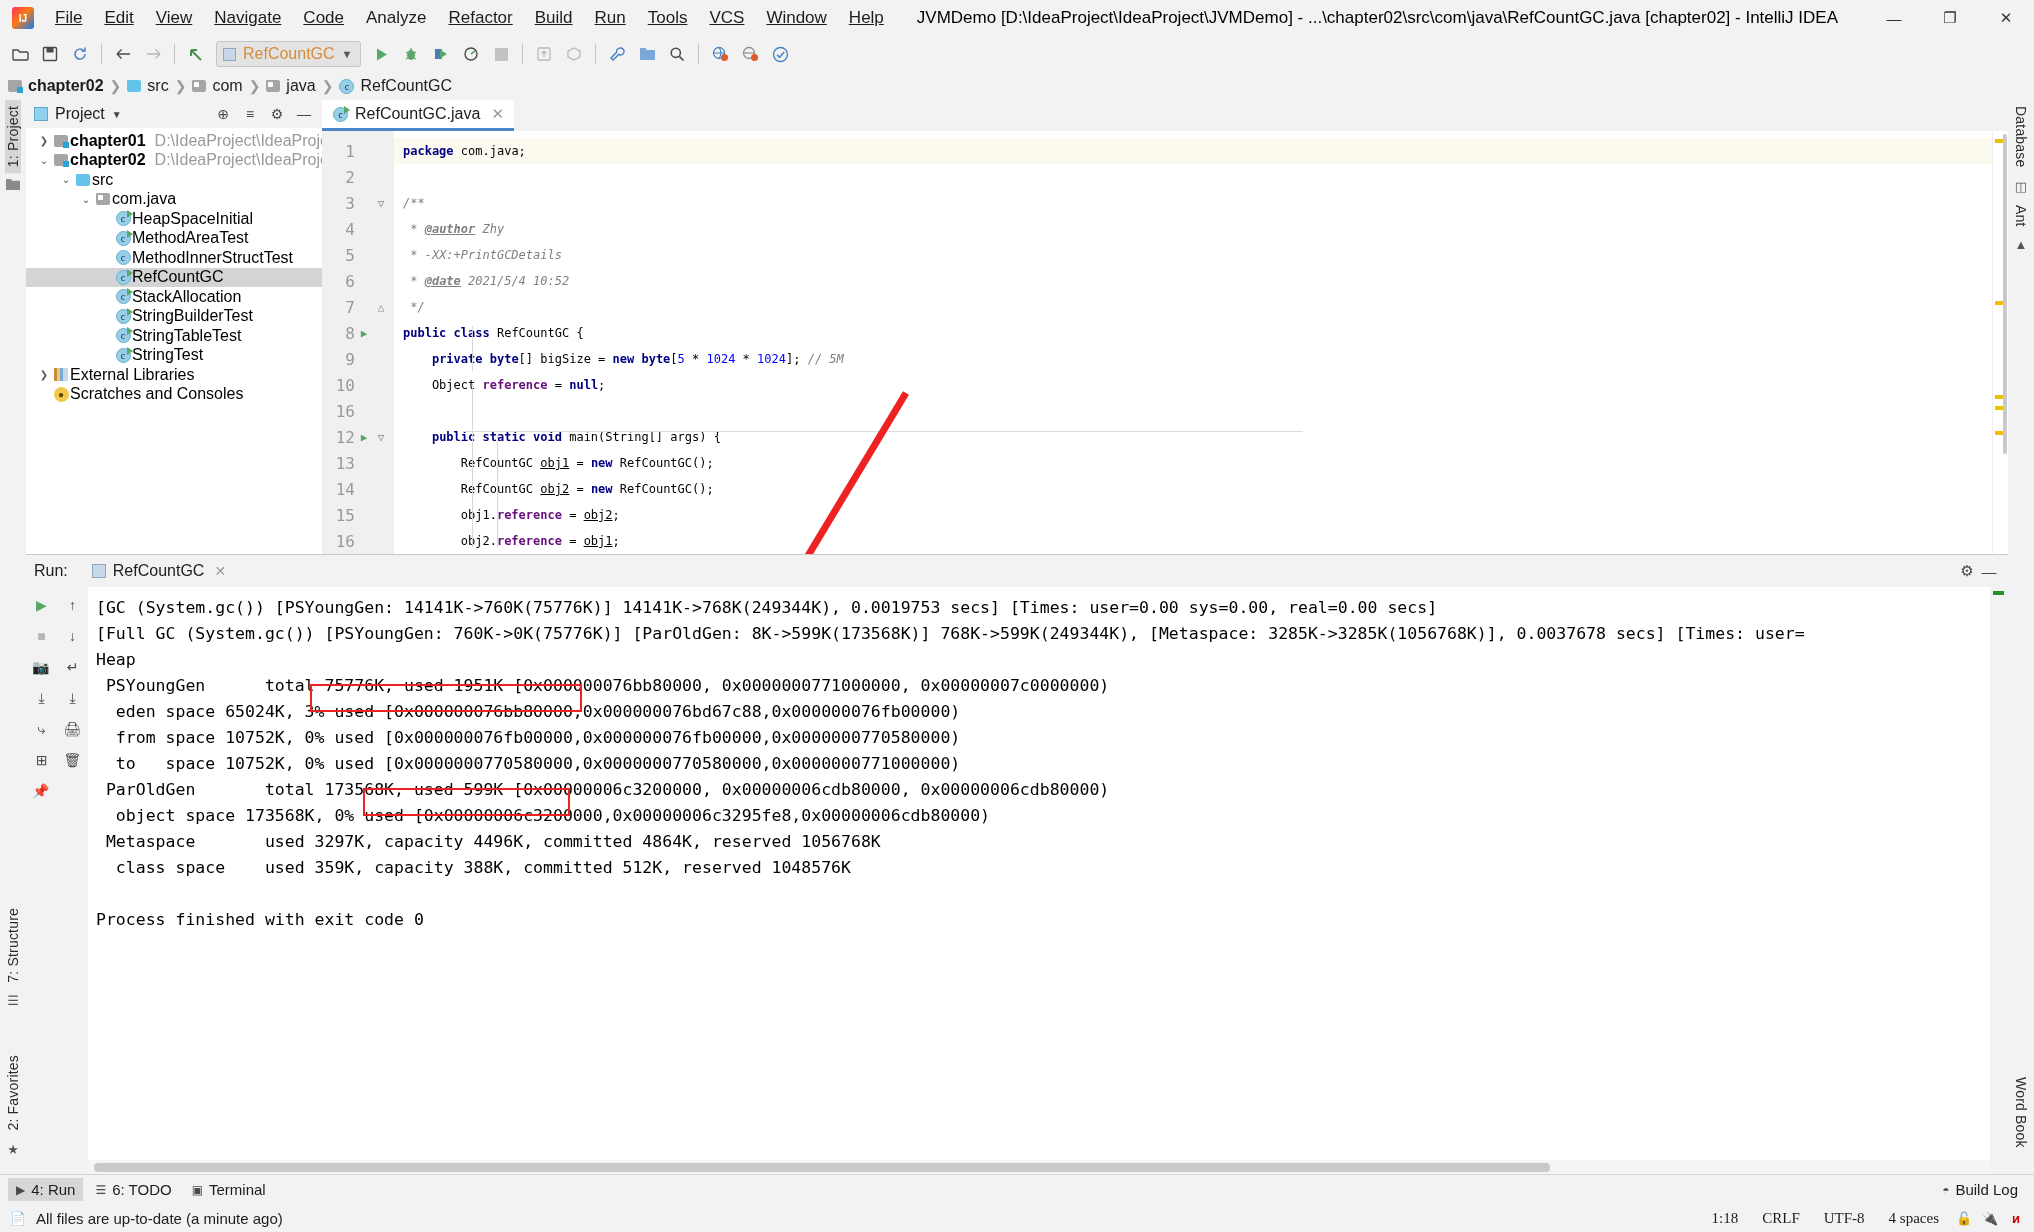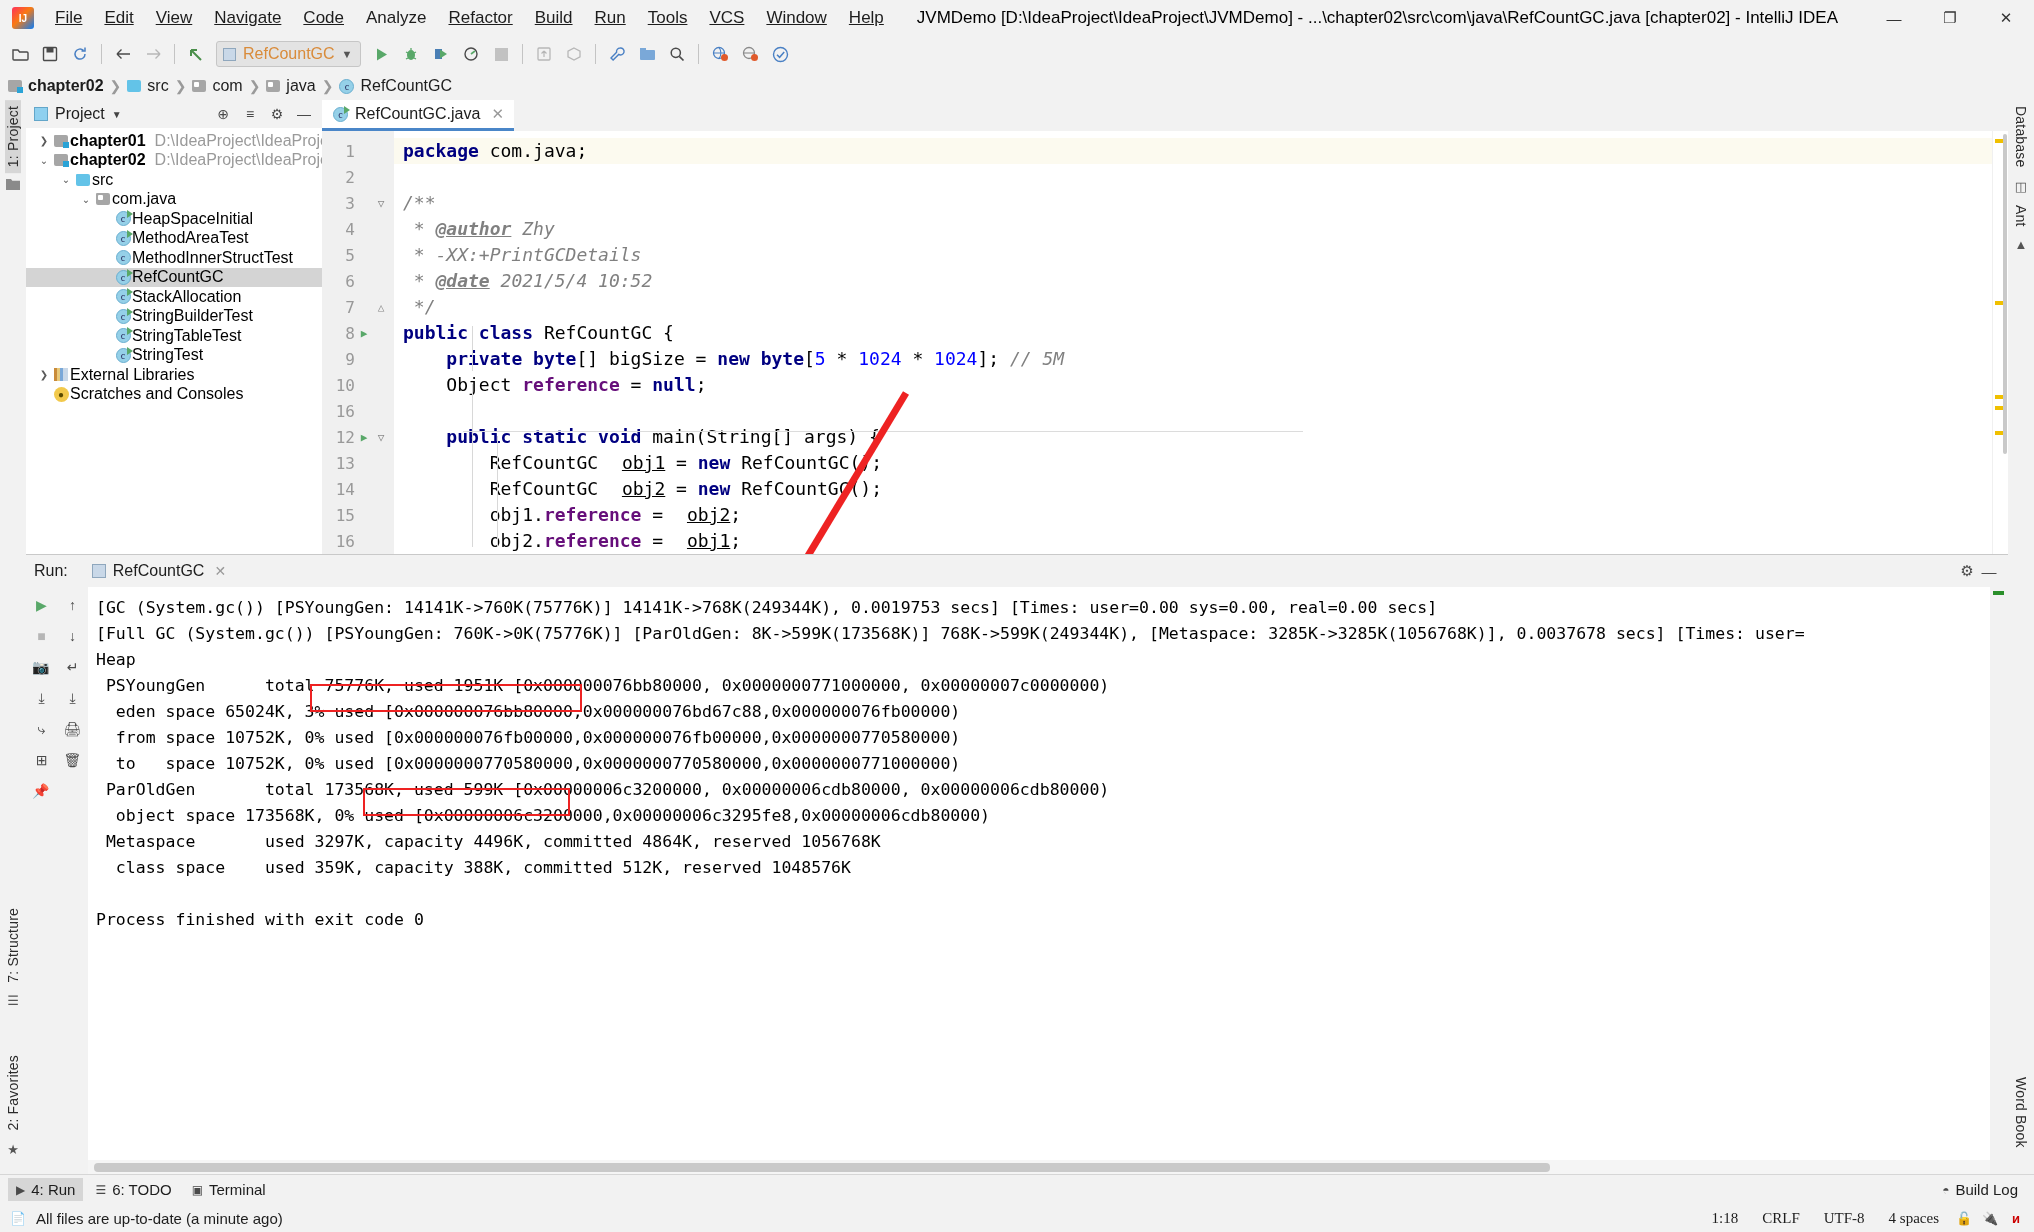--- a/index.html
+++ b/index.html
@@ -140,31 +140,31 @@
     width: 72px; background: #f0f0f0; flex: none; position: relative;
     font-family: "DejaVu Sans Mono", monospace; font-size: 16px; color: #999;
     padding-top: 7px;
   }
   .gline { height: 26px; display: flex; align-items: center; position: relative; }
   .gnum { width: 33px; text-align: right; }
   .grun { width: 18px; text-align: center; color: #59a869; font-size: 11px; }
   .gfold { width: 16px; text-align: center; color: #8a8a8a; font-size: 11px; }
   .codearea {
     flex: 1; position: relative; background: #fff; overflow: hidden;
-    font-family: "DejaVu Sans Mono", monospace; font-size: 18px;
+    font-family: "DejaVu Sans Mono", monospace; font-size: 12px;
     padding-top: 7px; line-height: 26px;
   }
   .cline { height: 26px; white-space: pre; padding-left: 9px; }
   .cline.hl { background: #fcfaef; }
   .kw { color: #000080; font-weight: bold; }
   .num { color: #0000ff; }
   .cmt { color: #808080; font-style: italic; }
   .tag { color: #808080; font-style: italic; font-weight: bold; text-decoration: underline; }
   .fld { color: #660e7a; font-weight: bold; }
-  .var { text-decoration: underline; margin-left: 13px; }
+  .var { text-decoration: underline; }
   .indentline { position: absolute; width: 1px; background: #d8d8d8; }
   .rightgut {
     width: 16px; background: #fff; flex: none; position: relative; border-left: 1px solid #f0f0f0;
   }
   .marker { position: absolute; right: 2px; width: 10px; height: 3px; }
 
   .redbox { position: absolute; border: 2.5px solid #ee2222; pointer-events: none; }
 
   
   .runpanel { flex: 1; display: flex; flex-direction: column; min-height: 0; background: #fff; border-top: 1px solid #c9c9c9; }

